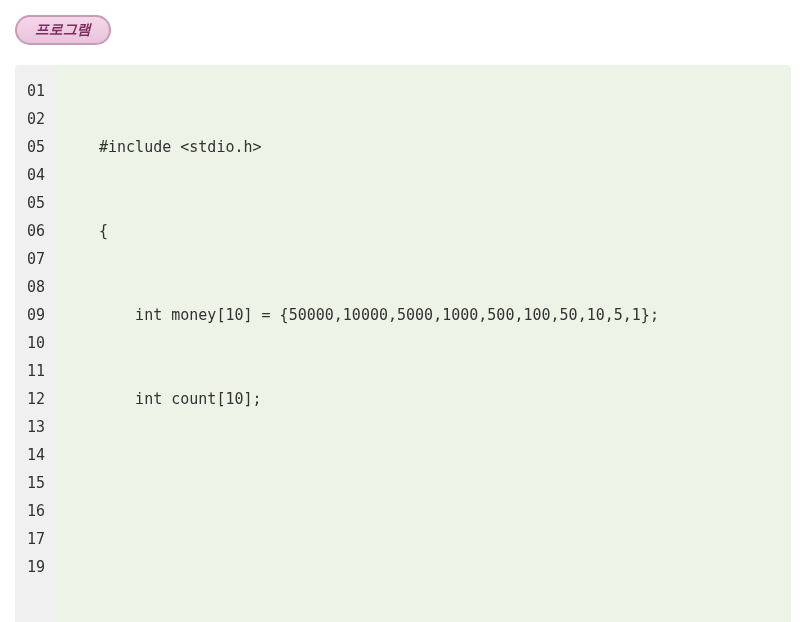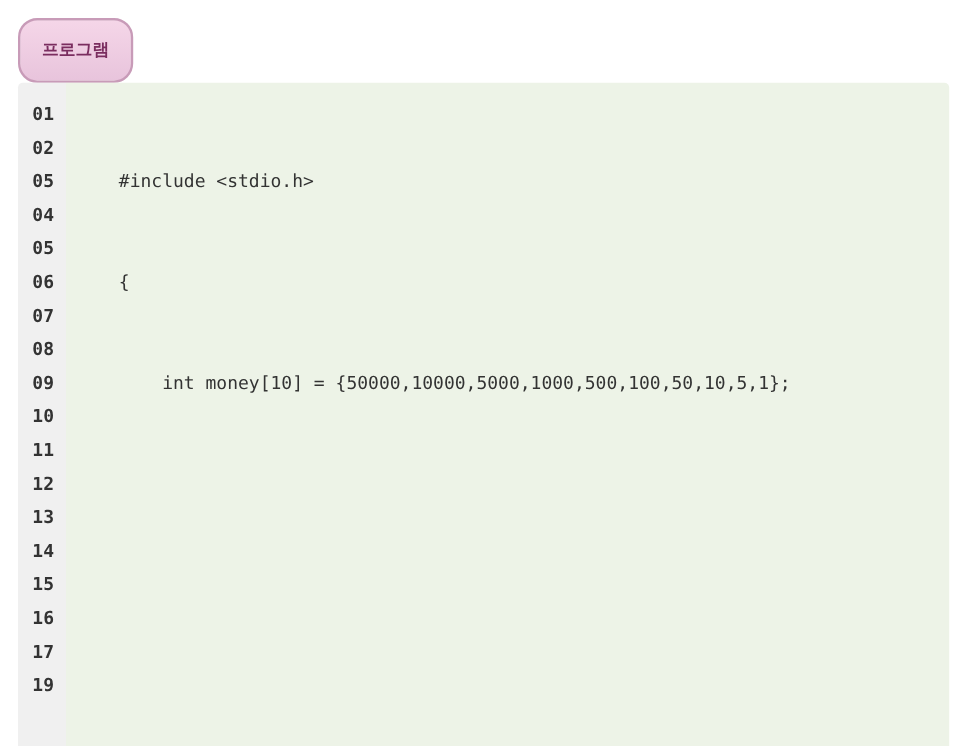--- a/index.html
+++ b/index.html
@@ -11,24 +11,26 @@
       font-family: sans-serif;
       background: #ffffff;
       padding: 15px;
       width: 806px;
     }
     .badge {
       display: inline-block;
       background: linear-gradient(to bottom, #f5d6e8, #e8c4dc);
       border: 2px solid #c89bb8;
       border-radius: 16px;
-      padding: 16px 18px;
+      padding: 4px 18px;
       color: #7a2d5f;
       font-weight: bold;
       font-size: 14px;
+      margin-bottom: 20px;
+      font-style: italic;
     }
     .code-container {
       display: flex;
       width: 100%;
     }
     .line-numbers {
       background: #f0f0f0;
       padding: 12px 10px;
       text-align: right;
       color: #333;
@@ -44,21 +46,20 @@
       color: #333;
       font-family: "Consolas", "Monaco", monospace;
       font-size: 15px;
       line-height: 28px;
       flex: 1;
       white-space: pre;
       border-radius: 0 4px 4px 0;
     }
     .line-number {
       display: block;
-      font-weight: bold;
     }
     .code-line {
       display: block;
       min-height: 28px;
       margin-left: 24px;
     }
   </style>
 </head>
 <body>
 
@@ -86,20 +87,21 @@
     <span class="line-number">14</span>
     <span class="line-number">15</span>
     <span class="line-number">16</span>
     <span class="line-number">17</span>
     <span class="line-number">19</span>
   </div>
   <div class="code-body">
     <span class="code-line">#include &lt;stdio.h&gt;</span>
     <span class="code-line">{</span>
     <span class="code-line">    int money[10] = {50000,10000,5000,1000,500,100,50,10,5,1};</span>
+    <span class="code-line">    int count[10];</span>
     
     
     
     
     
     
     
     
     
     

